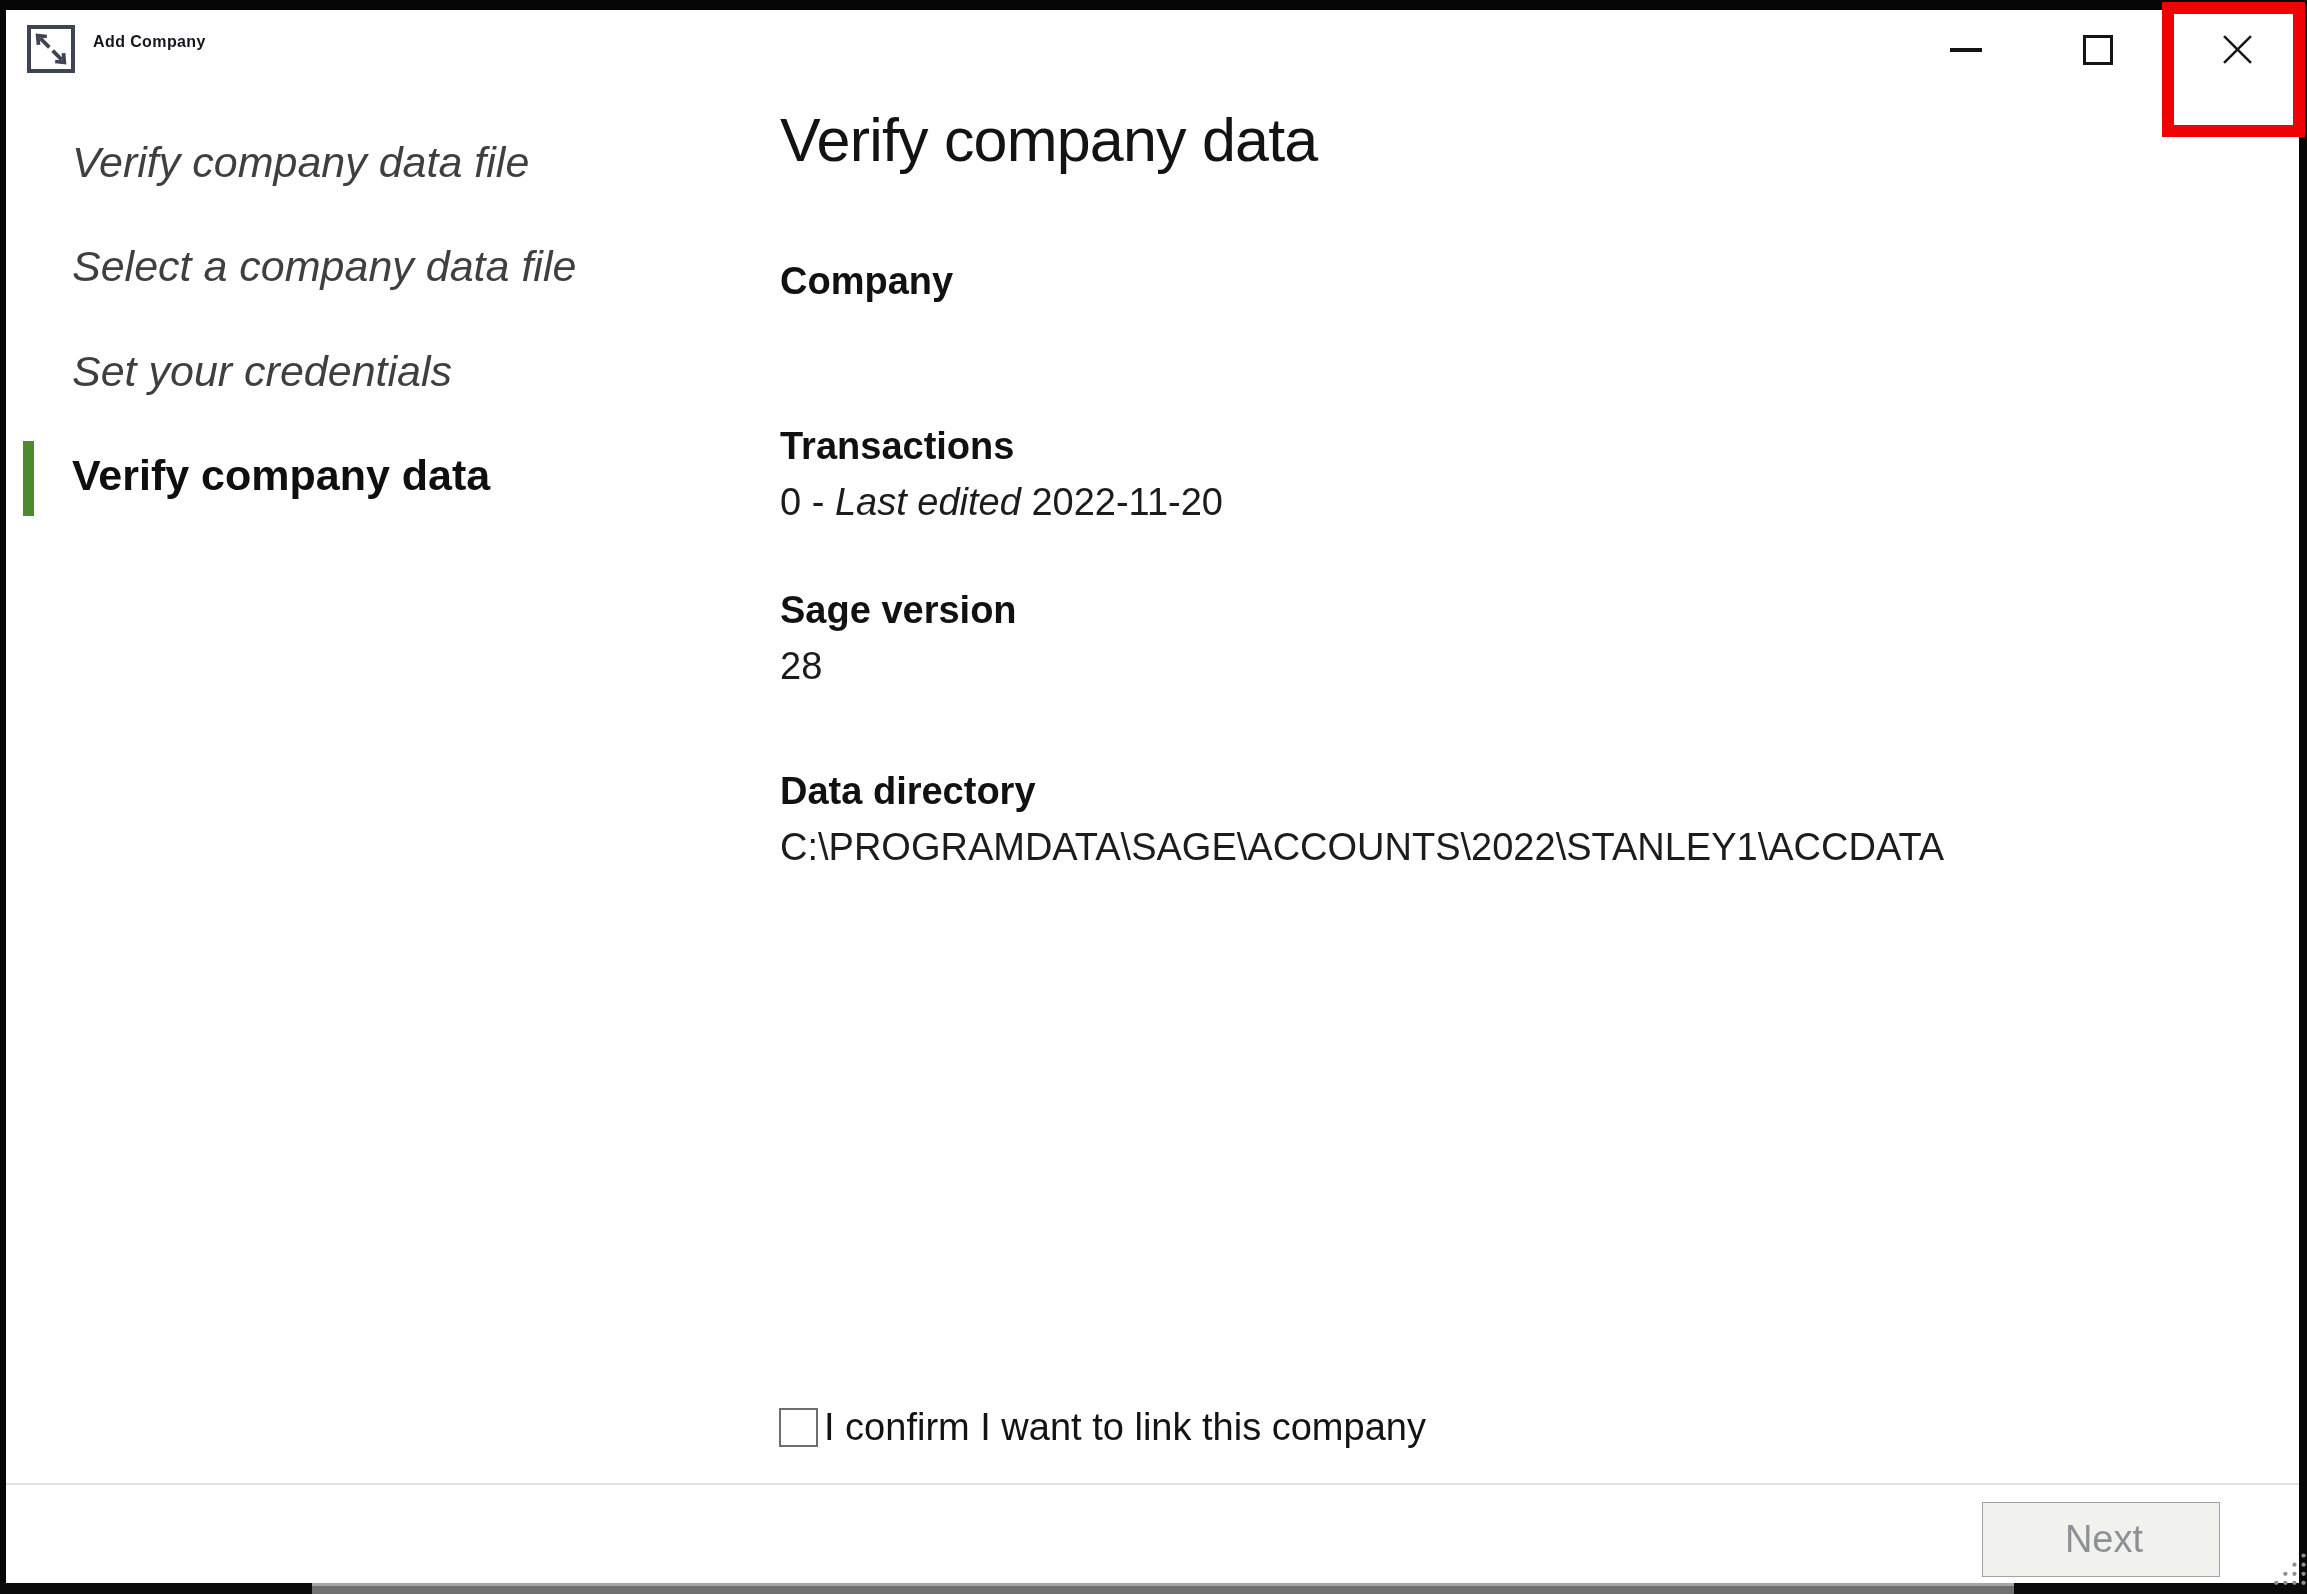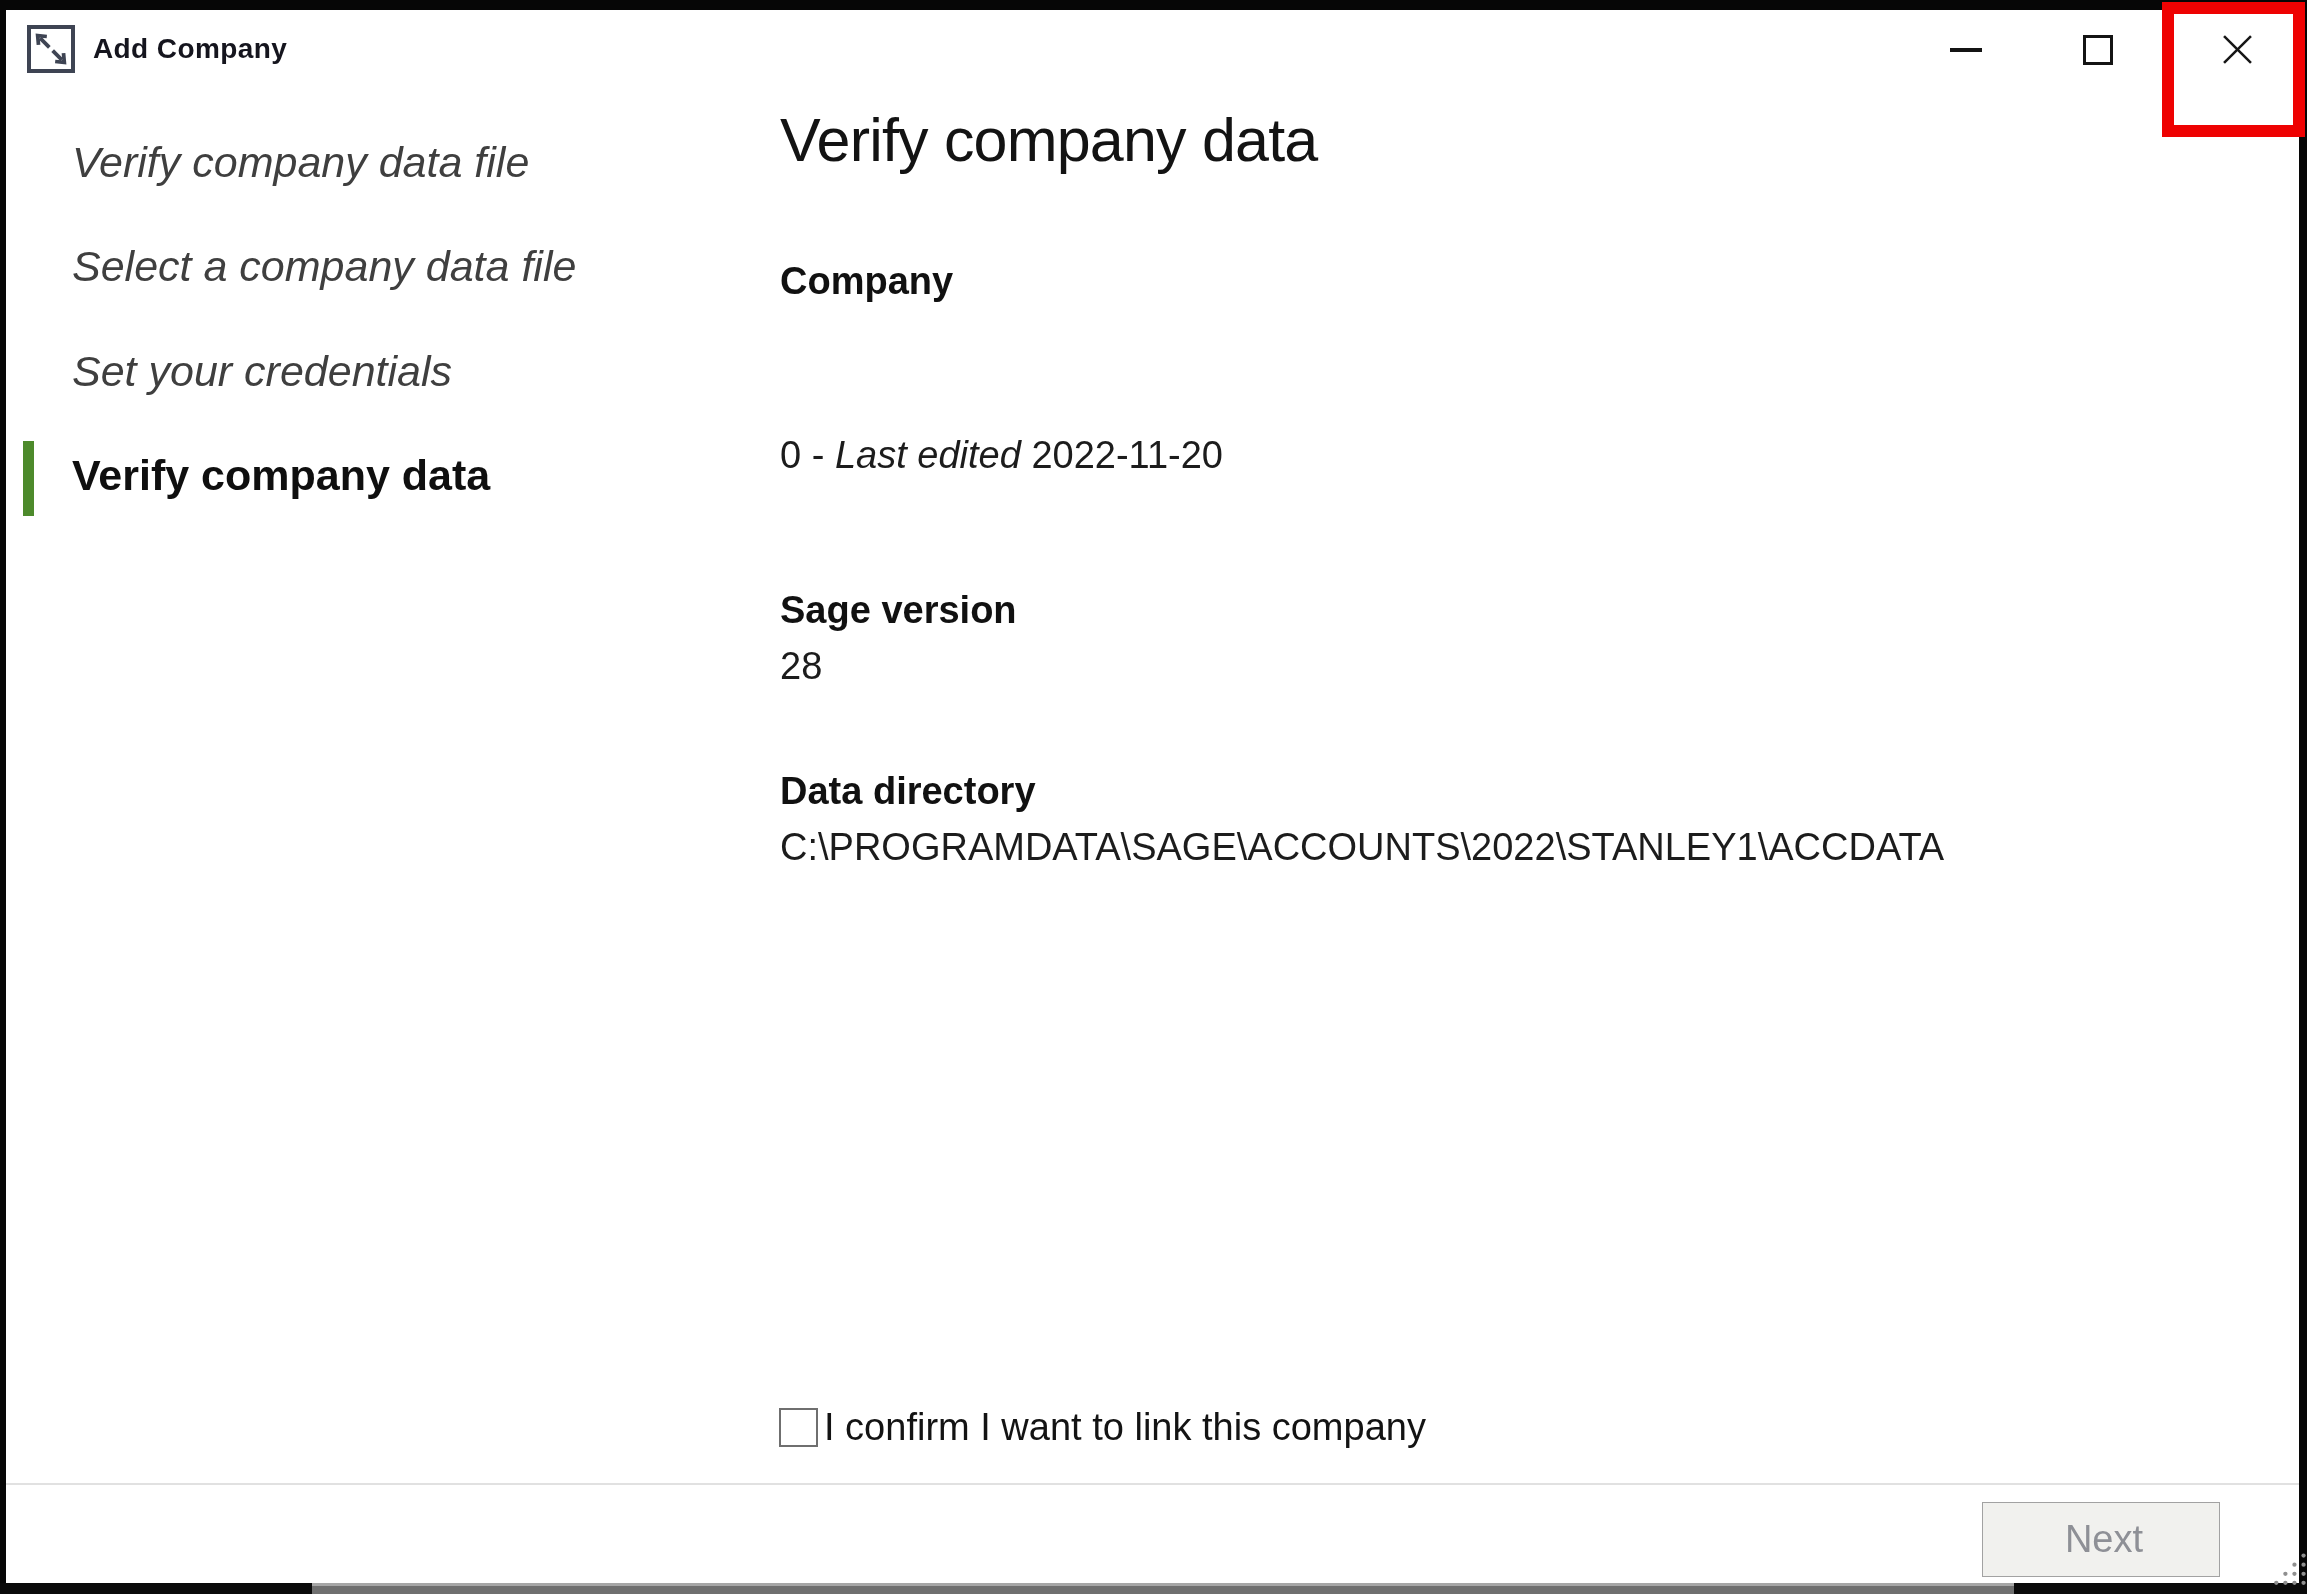--- a/index.html
+++ b/index.html
@@ -19,21 +19,21 @@
   .border-right  { left:2299px; top:0; width:8.3px; height:1585px; background:#060606; }
   .bottom-strip  { left:0; top:1583px; width:2307px; height:11.6px;
                    background:linear-gradient(#a6a6a6 0 2.5px, #6f6f6f 2.5px 100%); }
   .strip-black-left  { left:0; top:1583px; width:312px; height:11.6px; background:#0a0a0a; }
   .strip-black-right { left:2014px; top:1583px; width:293px; height:11.6px; background:#0a0a0a; }
 
   
   .app-icon { left:27.4px; top:25px; width:48px; height:48px;
               border:4.2px solid #3e4453; box-sizing:border-box; background:#fff; }
   .app-icon svg { width:100%; height:100%; display:block; }
-  .window-title { left:93px; top:33px; font-size:28px; font-weight:700;
+  .window-title { left:93px; top:33px; font-size:16px; font-weight:700;
                   color:#15151e; letter-spacing:0.4px; white-space:nowrap; }
   .win-btn { width:76px; height:76px; top:11.6px; display:flex;
              align-items:center; justify-content:center; background:transparent; }
   .btn-min   { left:1928px; }
   .btn-max   { left:2060px; }
   .btn-close { left:2199px; }
   .min-glyph { width:32px; height:4.2px; background:#141414; }
   .max-glyph { width:30px; height:30px; border:3.3px solid #141414; box-sizing:border-box; }
   .close-glyph { width:37px; height:37px; }
 
@@ -120,20 +120,21 @@
 </div>
 
 <div>
   <div class="abs heading">Verify company data</div>
 
   <div class="abs group g-company">
     <div class="g-label">Company</div>
   </div>
 
   <div class="abs group g-transactions">
+    <div class="g-label">Transactions</div>
     <div class="g-value"><span>0 - </span><span class="ital">Last edited</span><span> 2022-11-20</span></div>
   </div>
 
   <div class="abs group g-sage">
     <div class="g-label">Sage version</div>
     <div class="g-value">28</div>
   </div>
 
   <div class="abs group g-datadir">
     <div class="g-label">Data directory</div>

